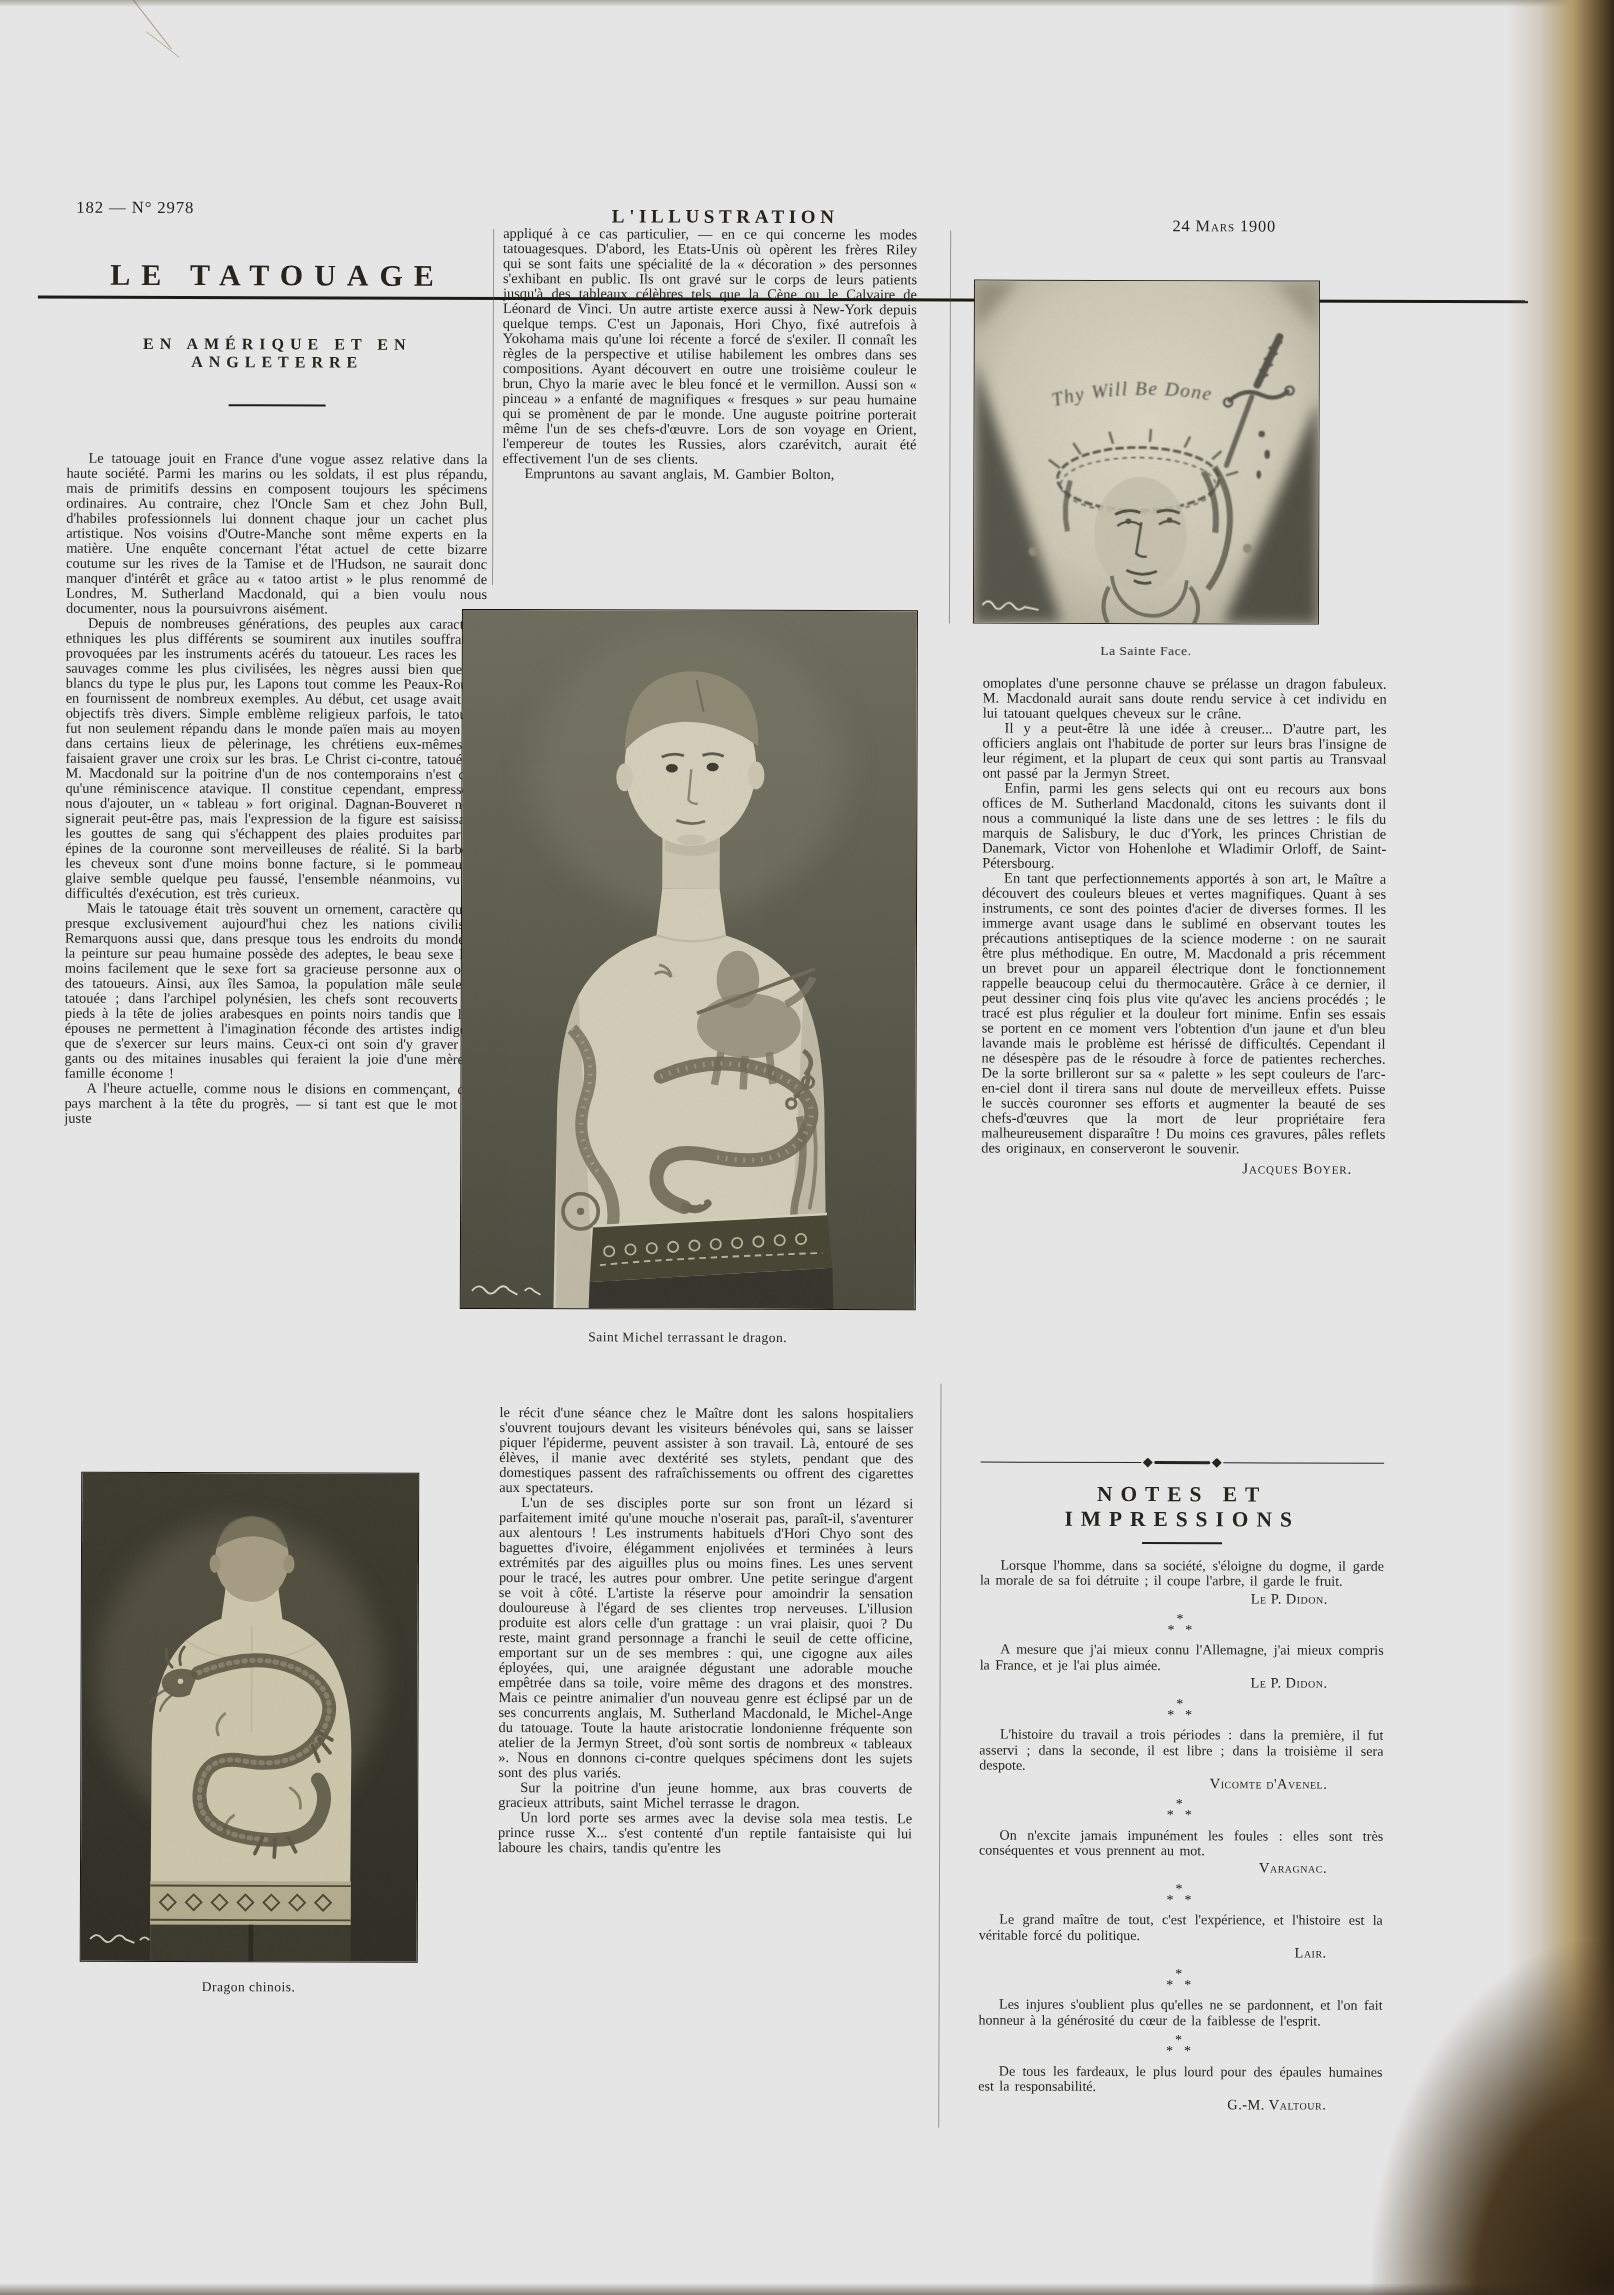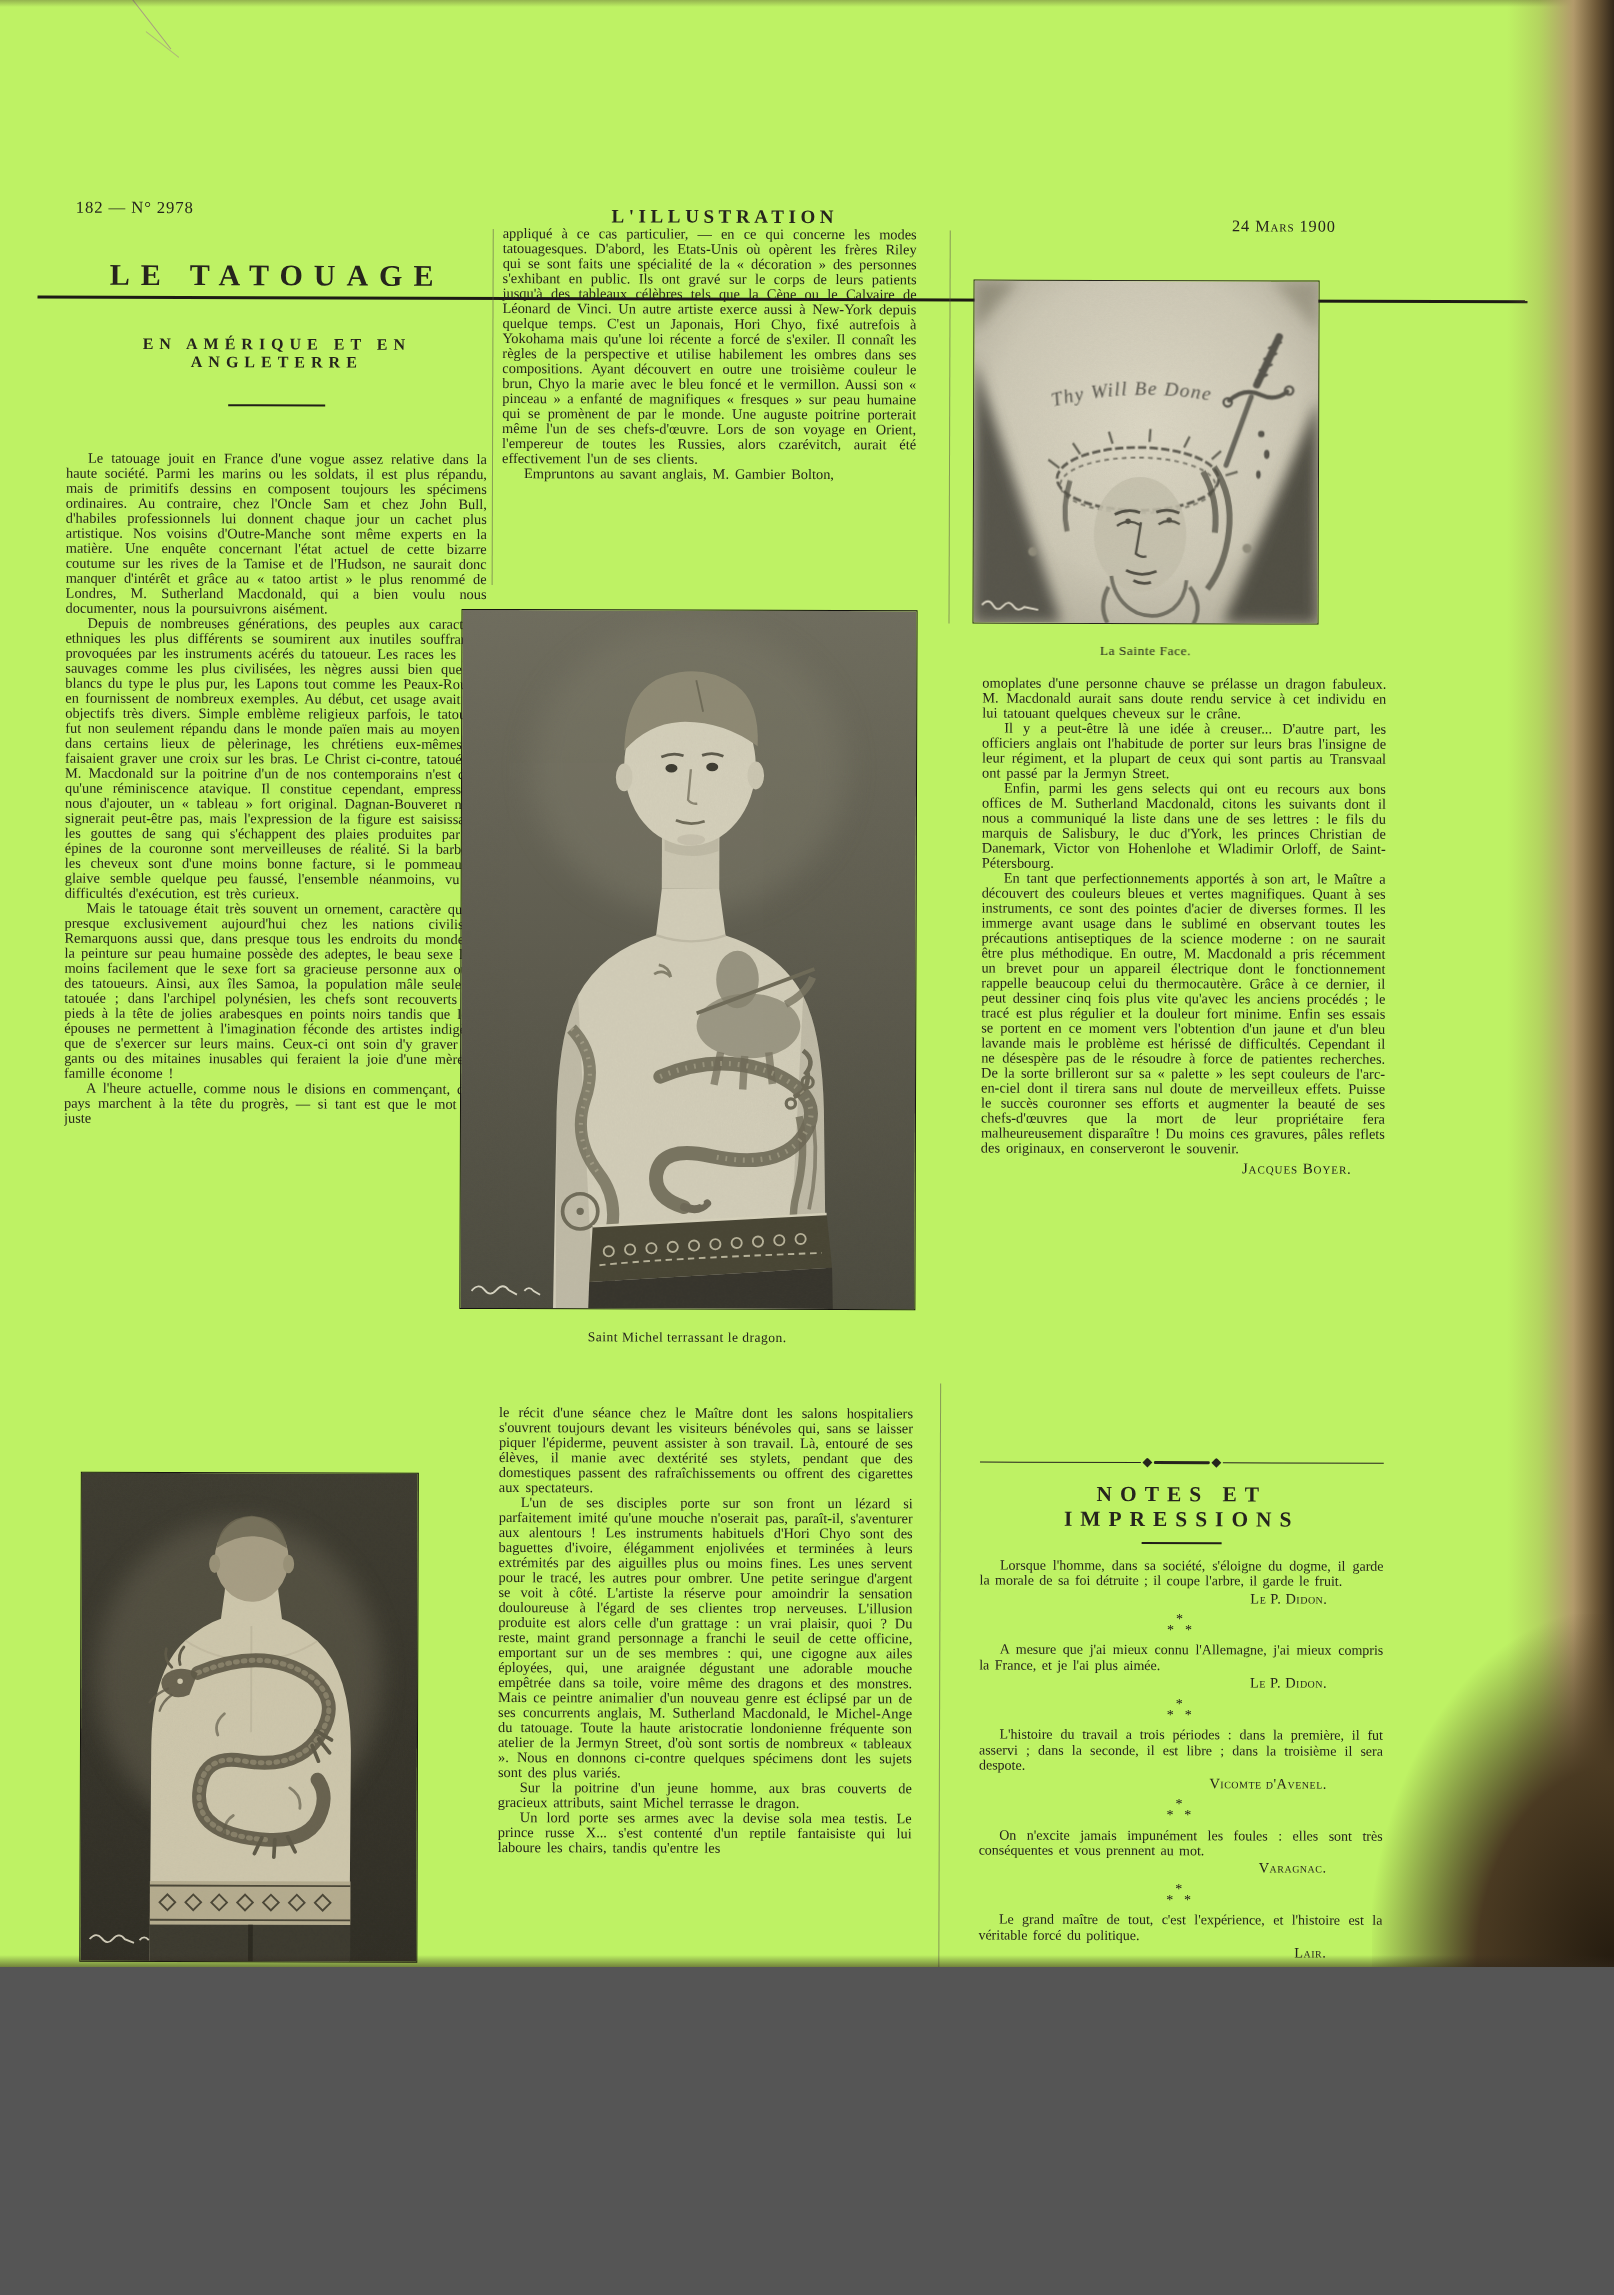--- a/index.html
+++ b/index.html
@@ -1,34 +1,34 @@
 <!DOCTYPE html>
 <html lang="fr" style="font-size:7.4px"><head>
 <meta charset="utf-8">
 <style>
   html,body{margin:0;padding:0;background:#555;}
-  #page{position:relative;width:1614px;height:1967px;overflow:hidden;
-        background:#bef264;color:#26241d;
+  #page{position:relative;width:1614px;height:2295px;overflow:hidden;
+        background:#e5e5e5;color:#26241d;
         font-family:"Liberation Serif","DejaVu Serif",serif;}
   #tilt{position:absolute;inset:0;transform:rotate(0.18deg);transform-origin:50% 40%;}
   
   .edge-right{position:absolute;top:0;right:0;width:107px;height:100%;
       background:linear-gradient(90deg,rgba(90,74,46,0) 0%,rgba(150,125,82,.25) 30%,#b29a6b 62%,#6b5636 84%,#32271a 100%);}
   .edge-bottom{position:absolute;left:0;bottom:0;width:100%;height:12px;
       background:linear-gradient(0deg,rgba(50,39,26,.55),rgba(50,39,26,0));}
   .corner-br{position:absolute;right:0;bottom:0;width:242px;height:353px;
       background:radial-gradient(ellipse at 100% 100%,#241b0f 0%,#4a3a22 40%,rgba(74,58,34,0) 72%);}
   .edge-top{position:absolute;top:0;left:0;width:100%;height:6.5px;
       background:linear-gradient(180deg,rgba(70,60,40,.35),rgba(70,60,40,0));}
   .scratch{position:absolute;background:#a89d82;height:1.4px;border-radius:0.9px;}
   
   .hdr{position:absolute;white-space:nowrap;}
   #hdr-left{left:74px;top:200px;font-size:16.7px;letter-spacing:0.9px;}
   #hdr-center{left:572px;top:206px;width:302px;text-align:center;font-size:19px;letter-spacing:4.6px;font-weight:bold;}
-  #hdr-right{left:1190px;top:215px;width:144px;text-align:right;font-size:16.3px;font-variant:small-caps;letter-spacing:0.9px;}
+  #hdr-right{left:1130px;top:215px;width:144px;text-align:right;font-size:16.3px;font-variant:small-caps;letter-spacing:0.9px;}
   #hdr-rule{position:absolute;left:36px;top:298px;width:1490px;height:3.3px;background:#1d1b15;}
   
   .vrule{position:absolute;width:1.4px;background:#57524a;opacity:.55;}
   
   #art-title{position:absolute;left:65px;top:260px;width:421px;text-align:center;
       font-size:30px;font-weight:bold;letter-spacing:11px;}
   #art-subtitle{position:absolute;left:65px;top:337px;width:421px;text-align:center;
       font-size:16px;font-weight:bold;letter-spacing:6px;}
   #title-divider{position:absolute;left:227px;top:406px;width:97px;height:2.3px;background:#211f18;}
   

